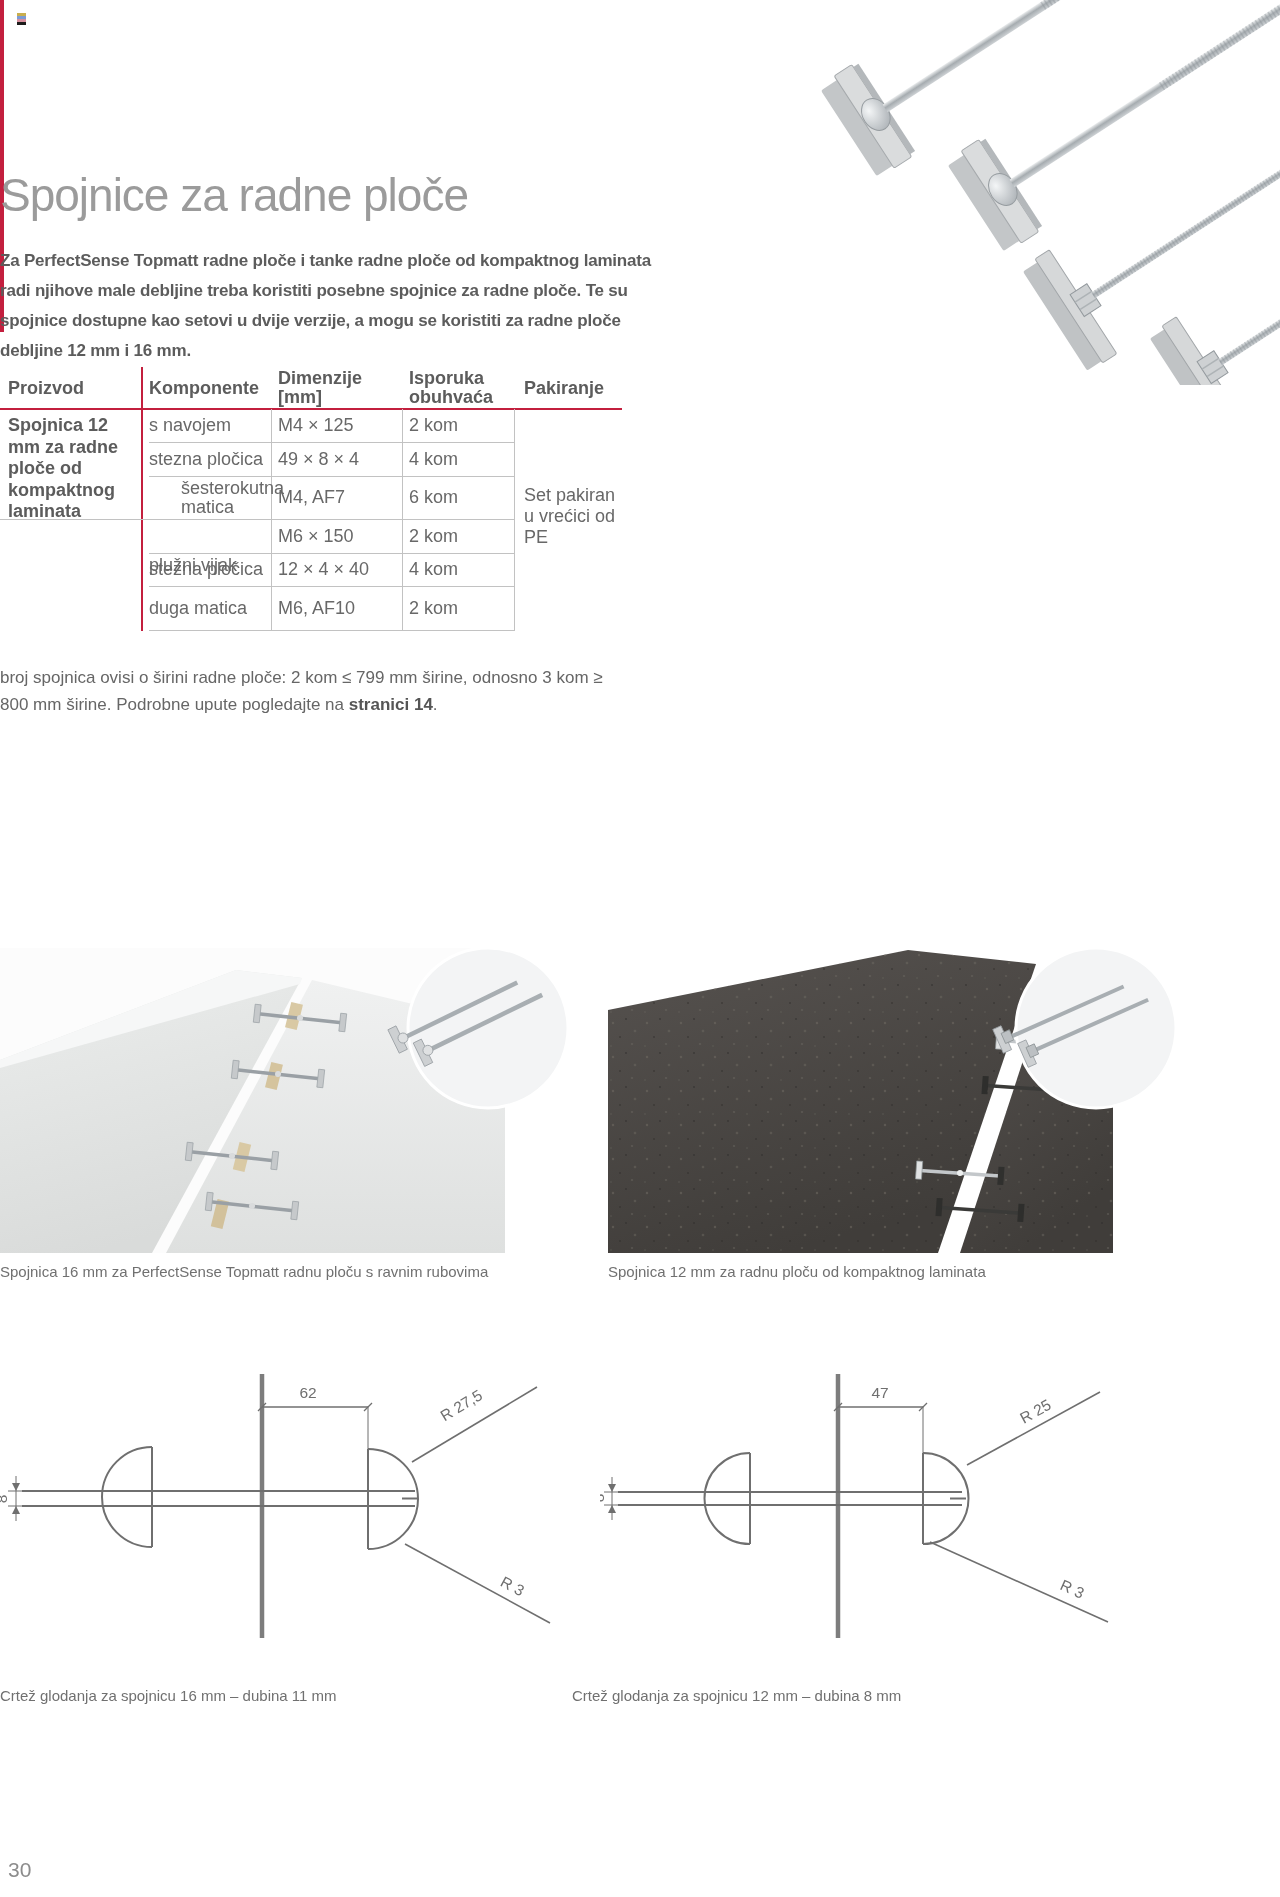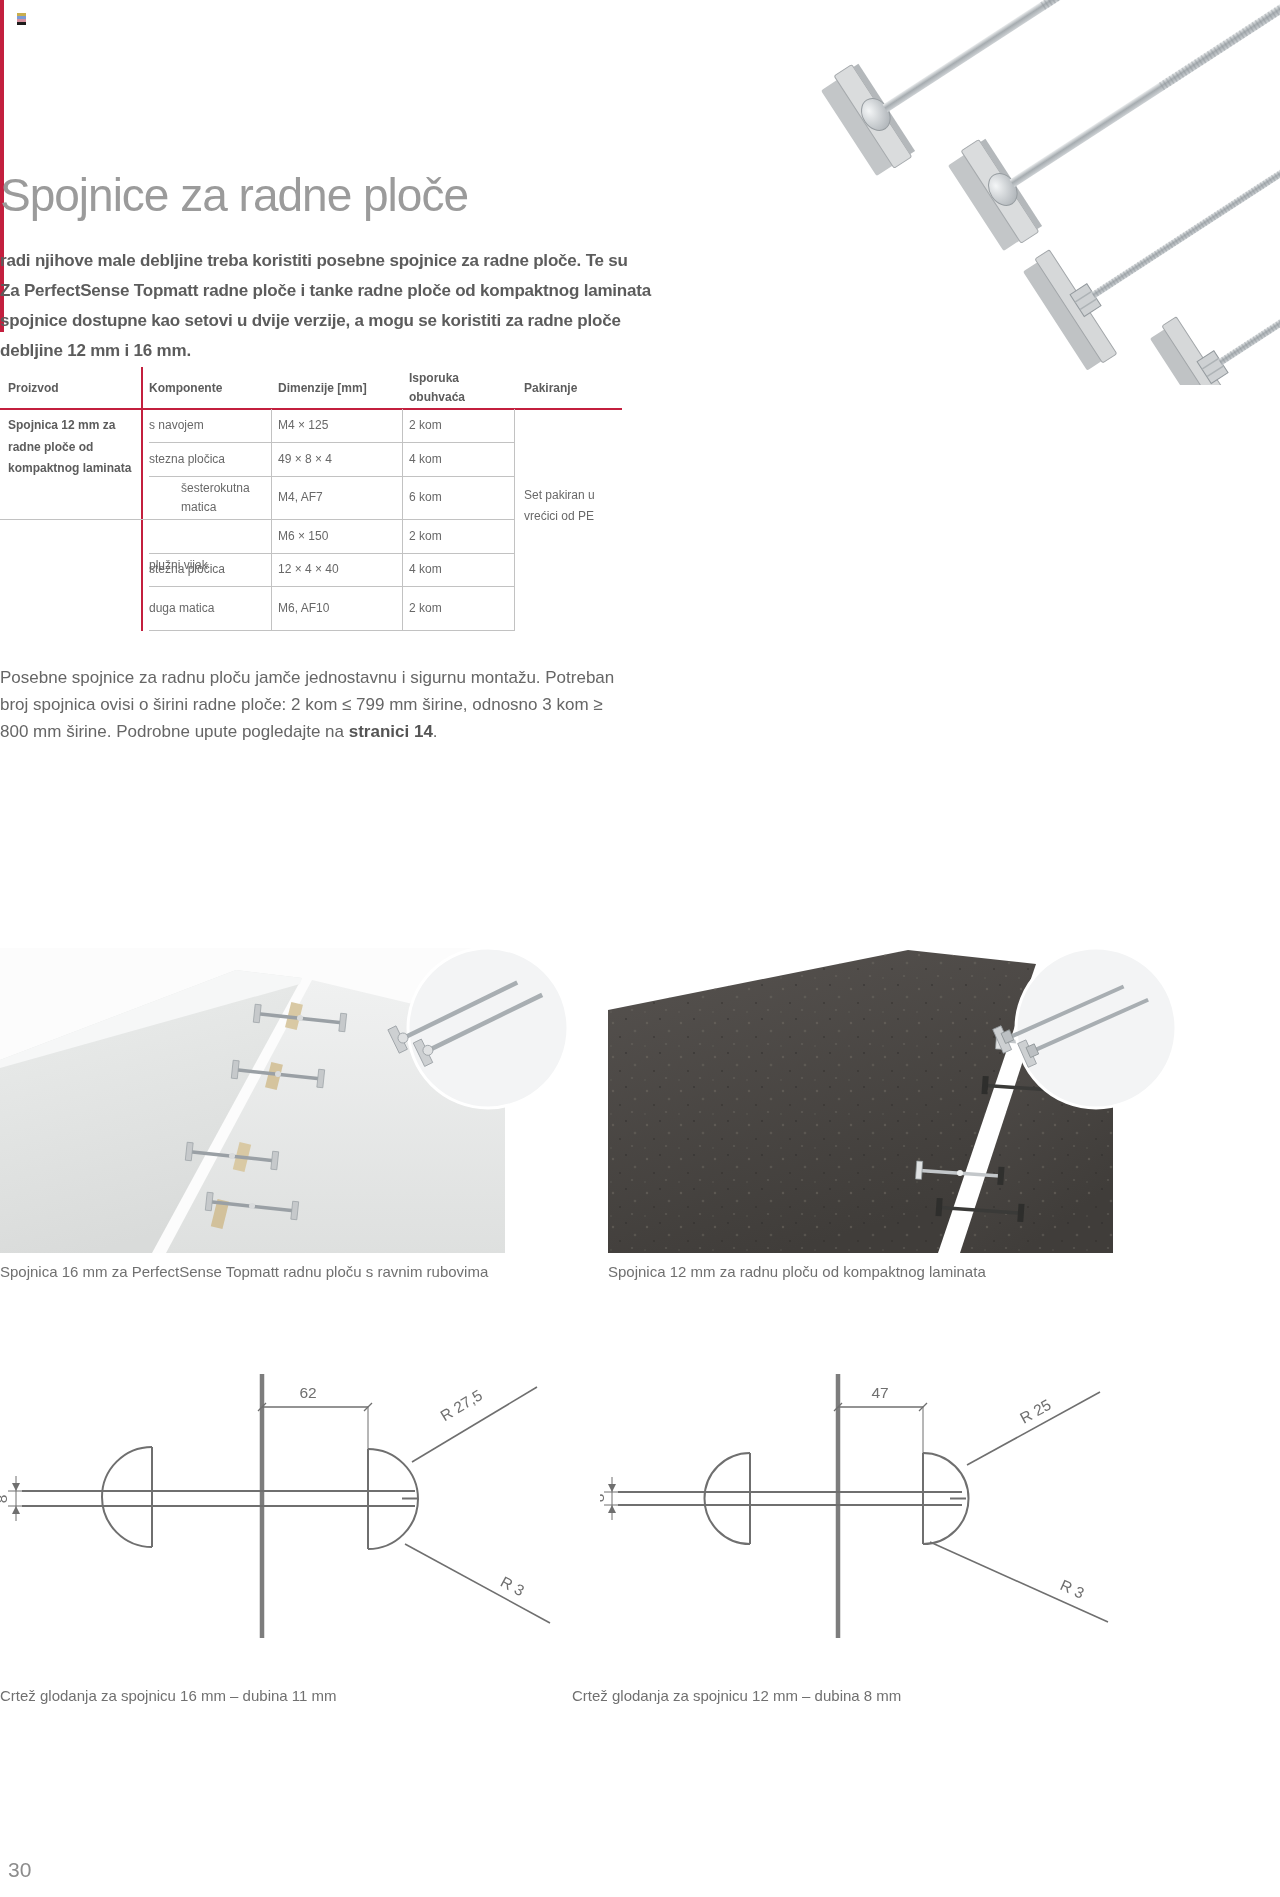--- a/index.html
+++ b/index.html
@@ -13,21 +13,21 @@
   
   .print-mark{left:17px;top:13px;width:9px;height:13px;}
   .print-mark div{width:9px;height:3px;}
 
   .page-title{left:0;top:168px;font-size:46px;font-weight:300;color:#9b9b9b;letter-spacing:-1px;white-space:nowrap;}
 
   .intro{left:0;top:246px;font-size:17px;font-weight:bold;color:#5c5c5c;line-height:30px;}
   .intro div{white-space:nowrap;letter-spacing:-0.2px;}
 
   
-  .spec-table{left:0;top:367px;width:622px;height:264px;font-size:12px;}
+  .spec-table{left:0;top:367px;width:622px;height:264px;font-size:18px;}
   .cell{position:absolute;display:flex;align-items:center;line-height:19px;}
   .hdr{font-weight:bold;color:#5c5c5c;}
   .body-cell{color:#686868;}
   .prod-name{position:absolute;left:8px;width:136px;font-weight:bold;color:#5c5c5c;line-height:21.5px;}
   .vline{position:absolute;width:1px;background:#c2c2c2;}
   .hline{position:absolute;height:1px;background:#c2c2c2;}
   .red-v{position:absolute;width:2px;background:#c31f3e;}
   .red-h{position:absolute;height:2px;background:#c31f3e;}
 
   .note{left:0;top:664px;font-size:17px;color:#666;line-height:27px;}
@@ -98,22 +98,22 @@
       <rect x="-1" y="-13" width="20" height="26" fill="#ced1d3" stroke="#949a9e" stroke-width="1"></rect>
       <line x1="-1" y1="-4" x2="19" y2="-4" stroke="#aeb3b6" stroke-width="1.5"></line>
       <line x1="-1" y1="5" x2="19" y2="5" stroke="#aeb3b6" stroke-width="1.5"></line>
       <rect x="18" y="-3.5" width="300" height="7" fill="url(#rodg)"></rect>
       <line x1="18" y1="0" x2="318" y2="0" stroke="#8d9499" stroke-width="7" stroke-dasharray="1.4 2" opacity="0.4"></line>
     </g>
   </svg>
 
   <div class="abs page-title">Spojnice za radne ploče</div>
   <div class="abs intro">
+    <div>Za PerfectSense Topmatt radne ploče i tanke radne ploče od kompaktnog laminata</div>
     <div>radi njihove male debljine treba koristiti posebne spojnice za radne ploče. Te su</div>
-    <div>Za PerfectSense Topmatt radne ploče i tanke radne ploče od kompaktnog laminata</div>
     <div>spojnice dostupne kao setovi u dvije verzije, a mogu se koristiti za radne ploče</div>
     <div>debljine 12 mm i 16 mm.</div>
   </div>
 
   <div class="abs spec-table">
 
     <div class="cell hdr" style="left:8px;top:0;height:42px;width:125px;">Proizvod</div>
     <div class="cell hdr" style="left:149px;top:0;height:42px;width:115px;">Komponente</div>
     <div class="cell hdr" style="left:278px;top:0;height:42px;width:120px;">Dimenzije [mm]</div>
     <div class="cell hdr" style="left:409px;top:0;height:42px;width:85px;">Isporuka obuhvaća</div>
@@ -150,21 +150,20 @@
     <div class="cell body-cell" style="left:278px;top:186px;height:33px;width:120px;">12 × 4 × 40</div>
     <div class="cell body-cell" style="left:409px;top:186px;height:33px;width:100px;">4 kom</div>
     <div class="cell body-cell" style="left:149px;top:219px;height:44px;width:115px;">duga matica</div>
     <div class="cell body-cell" style="left:278px;top:219px;height:44px;width:120px;">M6, AF10</div>
     <div class="cell body-cell" style="left:409px;top:219px;height:44px;width:100px;">2 kom</div>
 
     <div class="body-cell" style="position:absolute;left:524px;top:118px;width:96px;line-height:21px;">Set pakiran u vrećici od PE</div>
   </div>
 
   <div class="abs note">
-    <div>Posebne spojnice za radnu ploču jamče jednostavnu i sigurnu montažu. Potreban</div>
     <div>broj spojnica ovisi o širini radne ploče: 2 kom ≤ 799 mm širine, odnosno 3 kom ≥</div>
     <div><span>800 mm širine. Podrobne upute pogledajte na </span><b>stranici 14</b><span>.</span></div>
   </div>
 
   <svg class="abs" style="left:0;top:948px;width:580px;height:305px;" viewBox="0 0 580 305">
     <defs>
       <linearGradient id="panelL" x1="0" y1="0" x2="0.3" y2="1">
         <stop offset="0" stop-color="#eceeed"></stop>
           <stop offset="1" stop-color="#d9dbda"></stop>
       </linearGradient>

